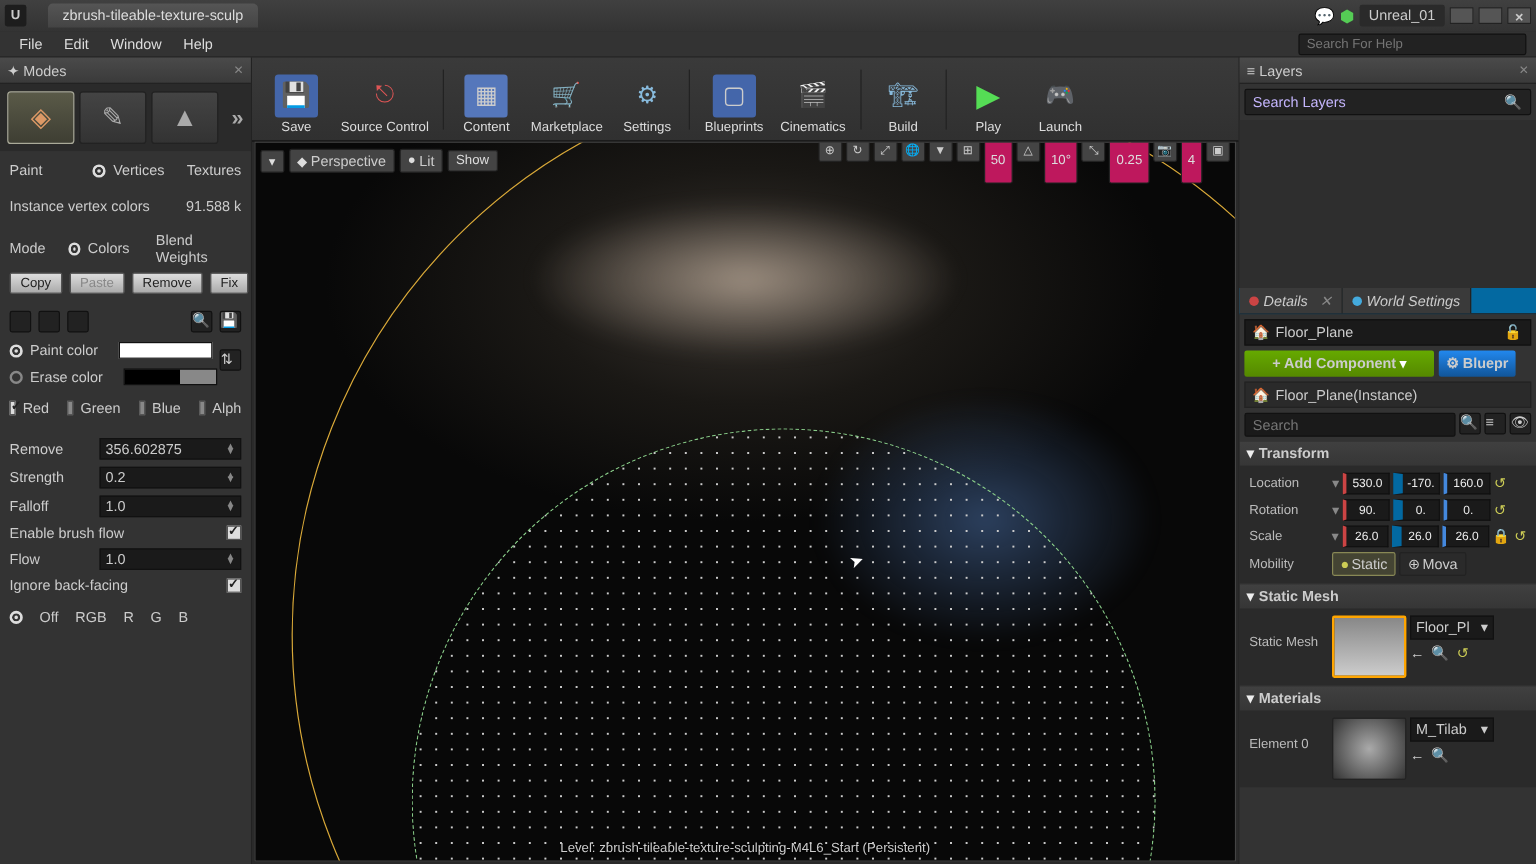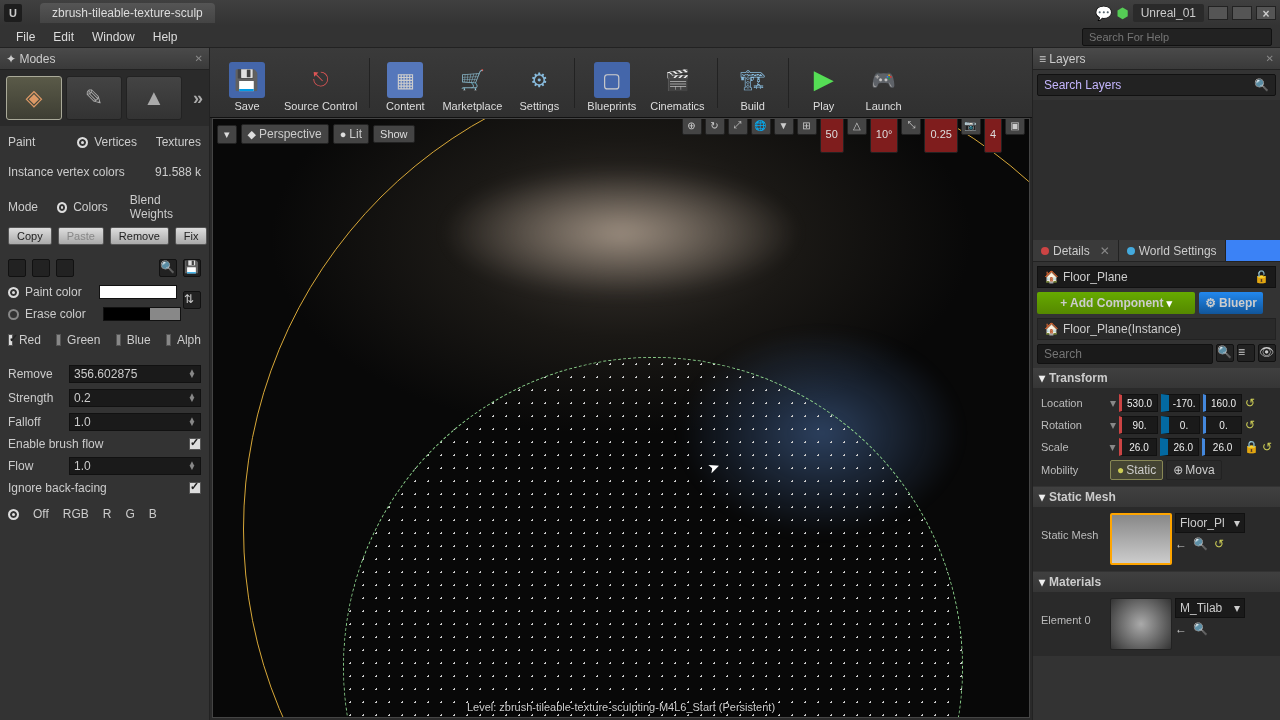--- a/index.html
+++ b/index.html
@@ -30,53 +30,53 @@
 .plabel { color:#ccc; flex:0 0 auto; }
 .pval { margin-left:auto; color:#ccc; }
 .btn { background:linear-gradient(#ddd,#aaa); color:#222; padding:2px 8px; border:1px solid #555; border-radius:2px; font-size:11px; }
 .btn.disabled { color:#888; }
 .radio { width:11px; height:11px; border-radius:50%; border:2px solid #888; display:inline-block; vertical-align:middle; }
 .radio.on { background:#ddd; border-color:#ddd; box-shadow:inset 0 0 0 2px #333; }
 .chk { width:12px; height:12px; background:#ddd; border:1px solid #555; display:inline-block; vertical-align:middle; position:relative; }
 .chk.on::after { content:"✓"; position:absolute; top:-3px; left:0; color:#222; font-size:11px; font-weight:bold; }
 .chk.off { background:#888; }
 .swatch { width:78px; height:14px; border:1px solid #111; }
-.numfield { background:#1a1a1a; border:1px solid #111; padding:1px 4px; color:#eee; display:flex; align-items:center; justify-content:space-between; width:132px; height:18px; font-size:11px; }
+.numfield { background:#1a1a1a; border:1px solid #111; padding:1px 4px; color:#eee; display:flex; align-items:center; justify-content:space-between; width:118px; height:18px; font-size:11px; }
 .numfield .arrows { font-size:8px; line-height:4px; color:#888; }
 .tiny-ico { width:18px; height:18px; background:#222; border:1px solid #111; display:inline-block; border-radius:2px; }
 
 
 .center { flex:1; display:flex; flex-direction:column; background:#2a2a2a; position:relative; }
 .toolbar { height:70px; background:linear-gradient(#3a3a3a,#303030); display:flex; align-items:center; padding:2px 8px; gap:2px; border-bottom:1px solid #111; }
 .tbtn { display:flex; flex-direction:column; align-items:center; justify-content:flex-end; gap:2px; padding:2px 6px; height:62px; min-width:58px; border-radius:3px; }
 .tbtn-ico { width:36px; height:36px; border-radius:3px; display:flex; align-items:center; justify-content:center; font-size:20px; }
 .tbtn-lbl { font-size:11px; color:#ddd; white-space:nowrap; }
 .tsep { width:1px; height:50px; background:#222; margin:0 4px; }
 
 .viewport { flex:1; background:#0a0a0a; position:relative; border:1px solid #444; margin:0 2px 2px 2px; overflow:hidden; }
 .vp-toolbar { position:absolute; top:4px; left:4px; right:4px; height:22px; display:flex; align-items:center; gap:4px; z-index:5; }
 .vp-btn { background:#444; border:1px solid #222; padding:2px 6px; border-radius:2px; font-size:11px; color:#ddd; display:flex; align-items:center; gap:3px; }
 .vp-toolbar .right { margin-left:auto; display:flex; gap:3px; }
-.vp-num { background:#7f1d1d; border:1px solid #222; padding:12px 5px; font-size:11px; color:#ddd; border-radius:2px; }
+.vp-num { background:#be185d; border:1px solid #222; padding:12px 5px; font-size:11px; color:#ddd; border-radius:2px; }
 .vp-ico { width:20px; height:20px; background:#444; border:1px solid #222; border-radius:2px; display:flex; align-items:center; justify-content:center; font-size:10px; }
 
 .vp-scene { position:absolute; inset:0; background: radial-gradient(ellipse 500px 280px at 50% 20%, #3a3530 0%, #1a1815 35%, #080808 70%); }
 .vp-highlight { position:absolute; top:8%; left:28%; width:44%; height:22%; background:radial-gradient(ellipse, rgba(220,200,180,0.6), transparent 70%); filter:blur(8px); }
 .vp-blue { position:absolute; top:35%; right:8%; width:35%; height:35%; background:radial-gradient(ellipse, rgba(80,120,180,0.5), transparent 70%); filter:blur(6px); }
 .vp-ring { position:absolute; top:-60px; left:30px; width:940px; height:940px; border:1.5px solid #d8a838; border-radius:50%; }
 .vp-brush { position:absolute; bottom:-260px; left:130px; width:620px; height:620px; border:1px dashed #8c8; border-radius:50%; background-image:radial-gradient(#ccc 1px, transparent 1px); background-size:13px 13px; background-position:0 0; overflow:hidden; }
 .vp-cursor { position:absolute; top:340px; left:495px; color:#fff; font-size:14px; transform:rotate(-20deg); }
 .vp-status { position:absolute; bottom:4px; left:0; right:0; text-align:center; color:#ccc; font-size:11px; text-shadow:1px 1px 2px #000; }
 
 
 .right-panel { width:248px; background:#333; display:flex; flex-direction:column; border-left:1px solid #222; }
 .search-layers { background:#222; border:1px solid #111; padding:3px 6px; margin:4px; color:#888; border-radius:2px; display:flex; }
 .search-layers .mag { margin-left:auto; }
 .layers-space { flex:0 0 140px; background:#2e2e2e; }
-.rtabs { display:flex; height:22px; background:#3b82f6; border-bottom:1px solid #222; }
+.rtabs { display:flex; height:22px; background:#0369a1; border-bottom:1px solid #222;font-style:italic; }
 .rtab { padding:3px 8px; background:#3a3a3a; display:flex; align-items:center; gap:4px; font-size:11px; border-right:1px solid #222; }
 .rtab .dot { width:8px; height:8px; border-radius:50%; }
 .details { flex:1; background:#333; overflow:hidden; display:flex; flex-direction:column; }
 .obj-name { background:#1a1a1a; border:1px solid #111; margin:4px; padding:3px 6px; display:flex; align-items:center; gap:4px; }
 .comp-row { display:flex; gap:4px; margin:0 17px 4px 4px; }
 .add-comp { flex:1; background:linear-gradient(#6a0,#580); color:#fff; padding:4px; border-radius:2px; font-weight:bold; text-align:center; font-size:11px; }
 .bp-btn { background:linear-gradient(#28e,#159); color:#fff; padding:4px 6px; border-radius:2px; font-weight:bold; font-size:11px; display:flex; align-items:center; gap:3px; }
 .instance { background:#2a2a2a; border:1px solid #222; margin:0 4px 4px 4px; padding:3px 6px; display:flex; align-items:center; gap:4px; }
 .det-search { display:flex; margin:0 4px 4px 4px; gap:3px; }
 .det-search input { flex:1; background:#1a1a1a; border:1px solid #111; padding:2px 6px; color:#ccc; border-radius:2px; }

